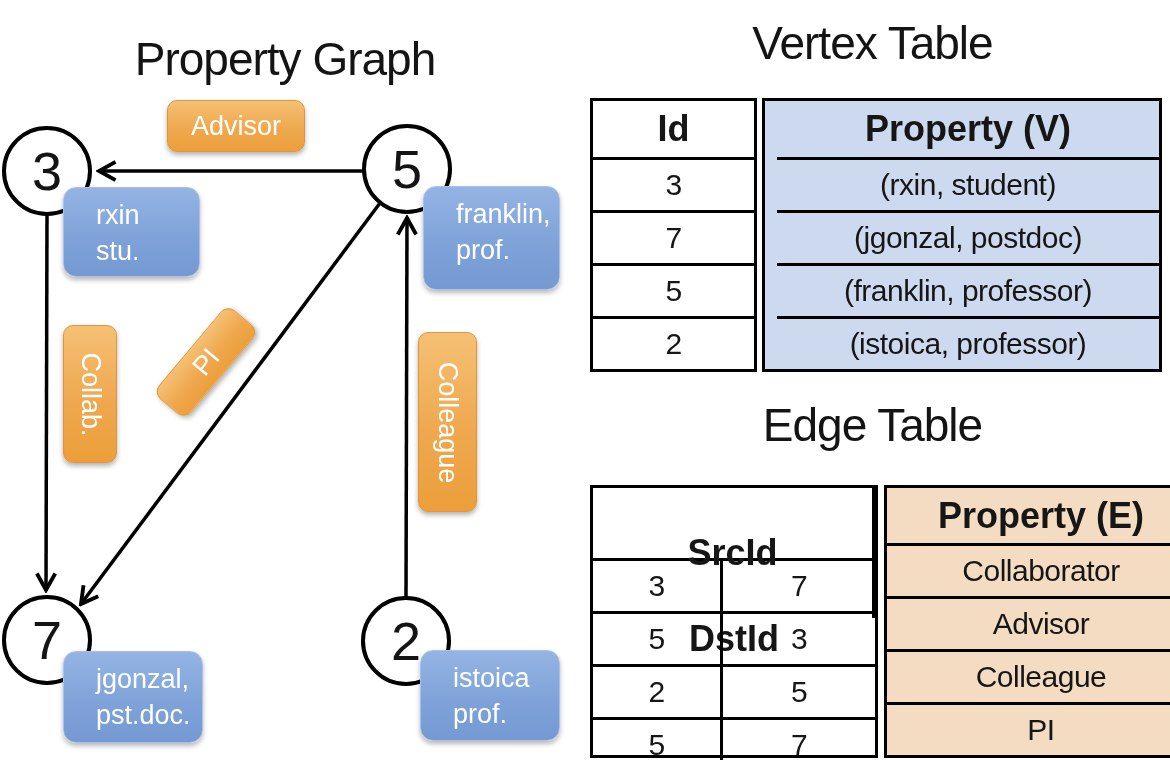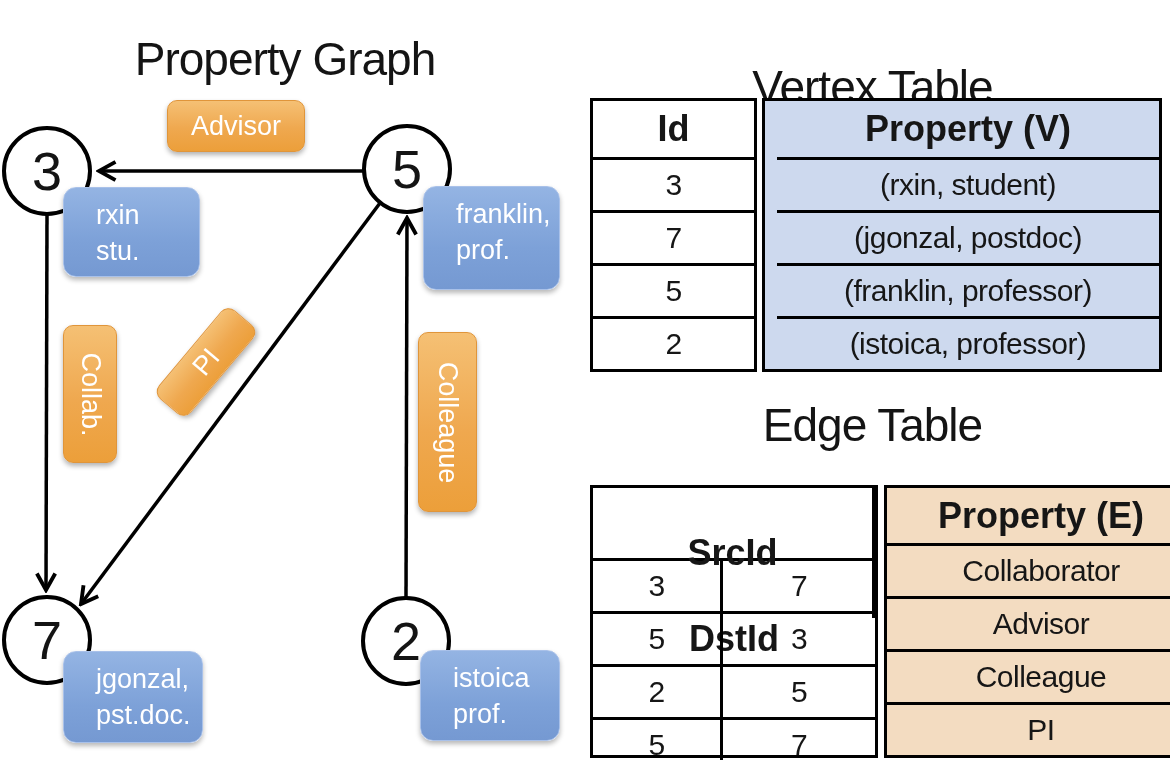--- a/index.html
+++ b/index.html
@@ -44,21 +44,21 @@
   .vblue{background:#cdd9ee;padding-left:12px;}
   .vorange{background:#f3dcc1;}
   .split > .cell:first-child{border-right:3px solid #000;}
 </style>
 </head>
 <body>
 
 <div class="stage">
 
   <div class="big-title" style="left:0;top:8px;width:570px;margin-top:24px;">Property Graph</div>
-  <div class="big-title" style="left:585px;top:16px;width:575px;margin-top:44px;">Vertex Table</div>
+  <div class="big-title" style="left:585px;top:16px;width:575px;">Vertex Table</div>
   <div class="big-title" style="left:585px;top:398px;width:575px;">Edge Table</div>
 
   <svg class="edges" width="585" height="760" viewBox="0 0 585 760">
     <defs>
       <marker id="ah" viewBox="0 0 12 12" refX="10.5" refY="6" markerWidth="22" markerHeight="22" markerUnits="userSpaceOnUse" orient="auto">
         <path d="M1.5,1 L10.5,6 L1.5,11" fill="none" stroke="#000" stroke-width="2.1"></path>
       </marker>
     </defs>
     <line x1="365" y1="171" x2="99" y2="171" stroke="#000" stroke-width="3.5" marker-end="url(#ah)"></line>
     <line x1="47" y1="214" x2="46" y2="590" stroke="#000" stroke-width="3.5" marker-end="url(#ah)"></line>

